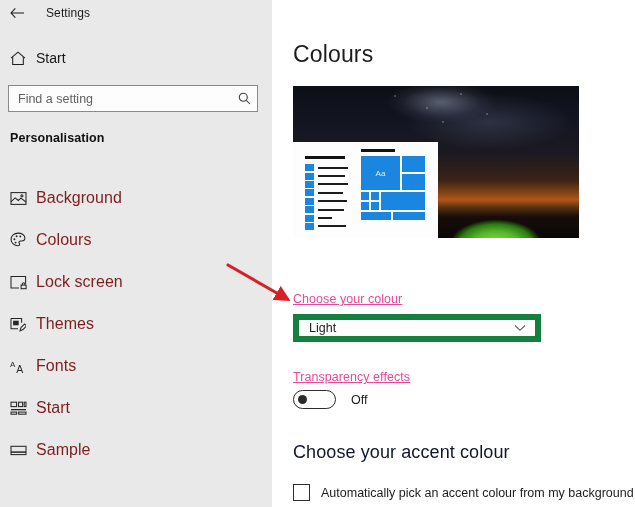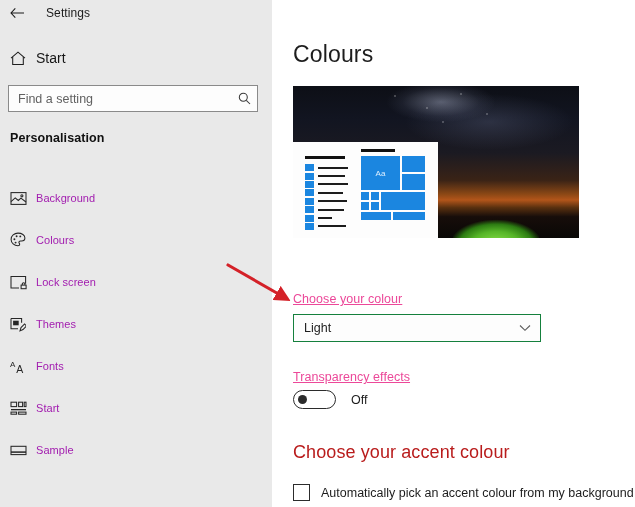--- a/index.html
+++ b/index.html
@@ -102,22 +102,22 @@
     display: flex; align-items: center;
     cursor: default;
   }
   .nav-item .ico {
     width: 36px; min-width: 36px;
     display: flex; align-items: center; justify-content: center;
     color: #262626;
   }
   .nav-item .ico svg { display: block; }
   .nav-item .lbl {
-    font-size: 11px;
-    color: #a21caf;
+    font-size: 16px;
+    color: #7f1d1d;
     letter-spacing: .05px;
   }
 
   
   #main {
     position: absolute;
     left: 272px; top: 0;
     width: 363px; height: 507px;
     background: #ffffff;
     overflow: hidden;
@@ -227,21 +227,21 @@
     letter-spacing: .05px;
     text-decoration: underline;
   }
   #choose-colour-label { left: 21px; top: 292px; }
 
   #colour-select {
     position: absolute;
     left: 21px; top: 314px;
     width: 248px; height: 28px;
     background: #fdfdfd;
-    border: 1px solid #15803d;
+    border: 6px solid #15803d;
     display: flex; align-items: center;
     cursor: default;
   }
   #colour-select .val {
     flex: 1;
     padding-left: 10px;
     font-size: 12.5px;
     color: #1d1d1d;
   }
   #colour-select .chev {
@@ -275,21 +275,21 @@
     margin-left: 15px;
     font-size: 12.5px;
     color: #1c1c1c;
   }
 
   #accent-heading {
     position: absolute;
     left: 21px; top: 442px;
     font-size: 18px;
     font-weight: normal;
-    color: #b91c1c;
+    color: #0f172a;
     letter-spacing: .1px;
   }
 
   #auto-accent-row {
     position: absolute;
     left: 21px; top: 484px;
     display: flex; align-items: center;
     cursor: default;
   }
   #auto-accent-box {

